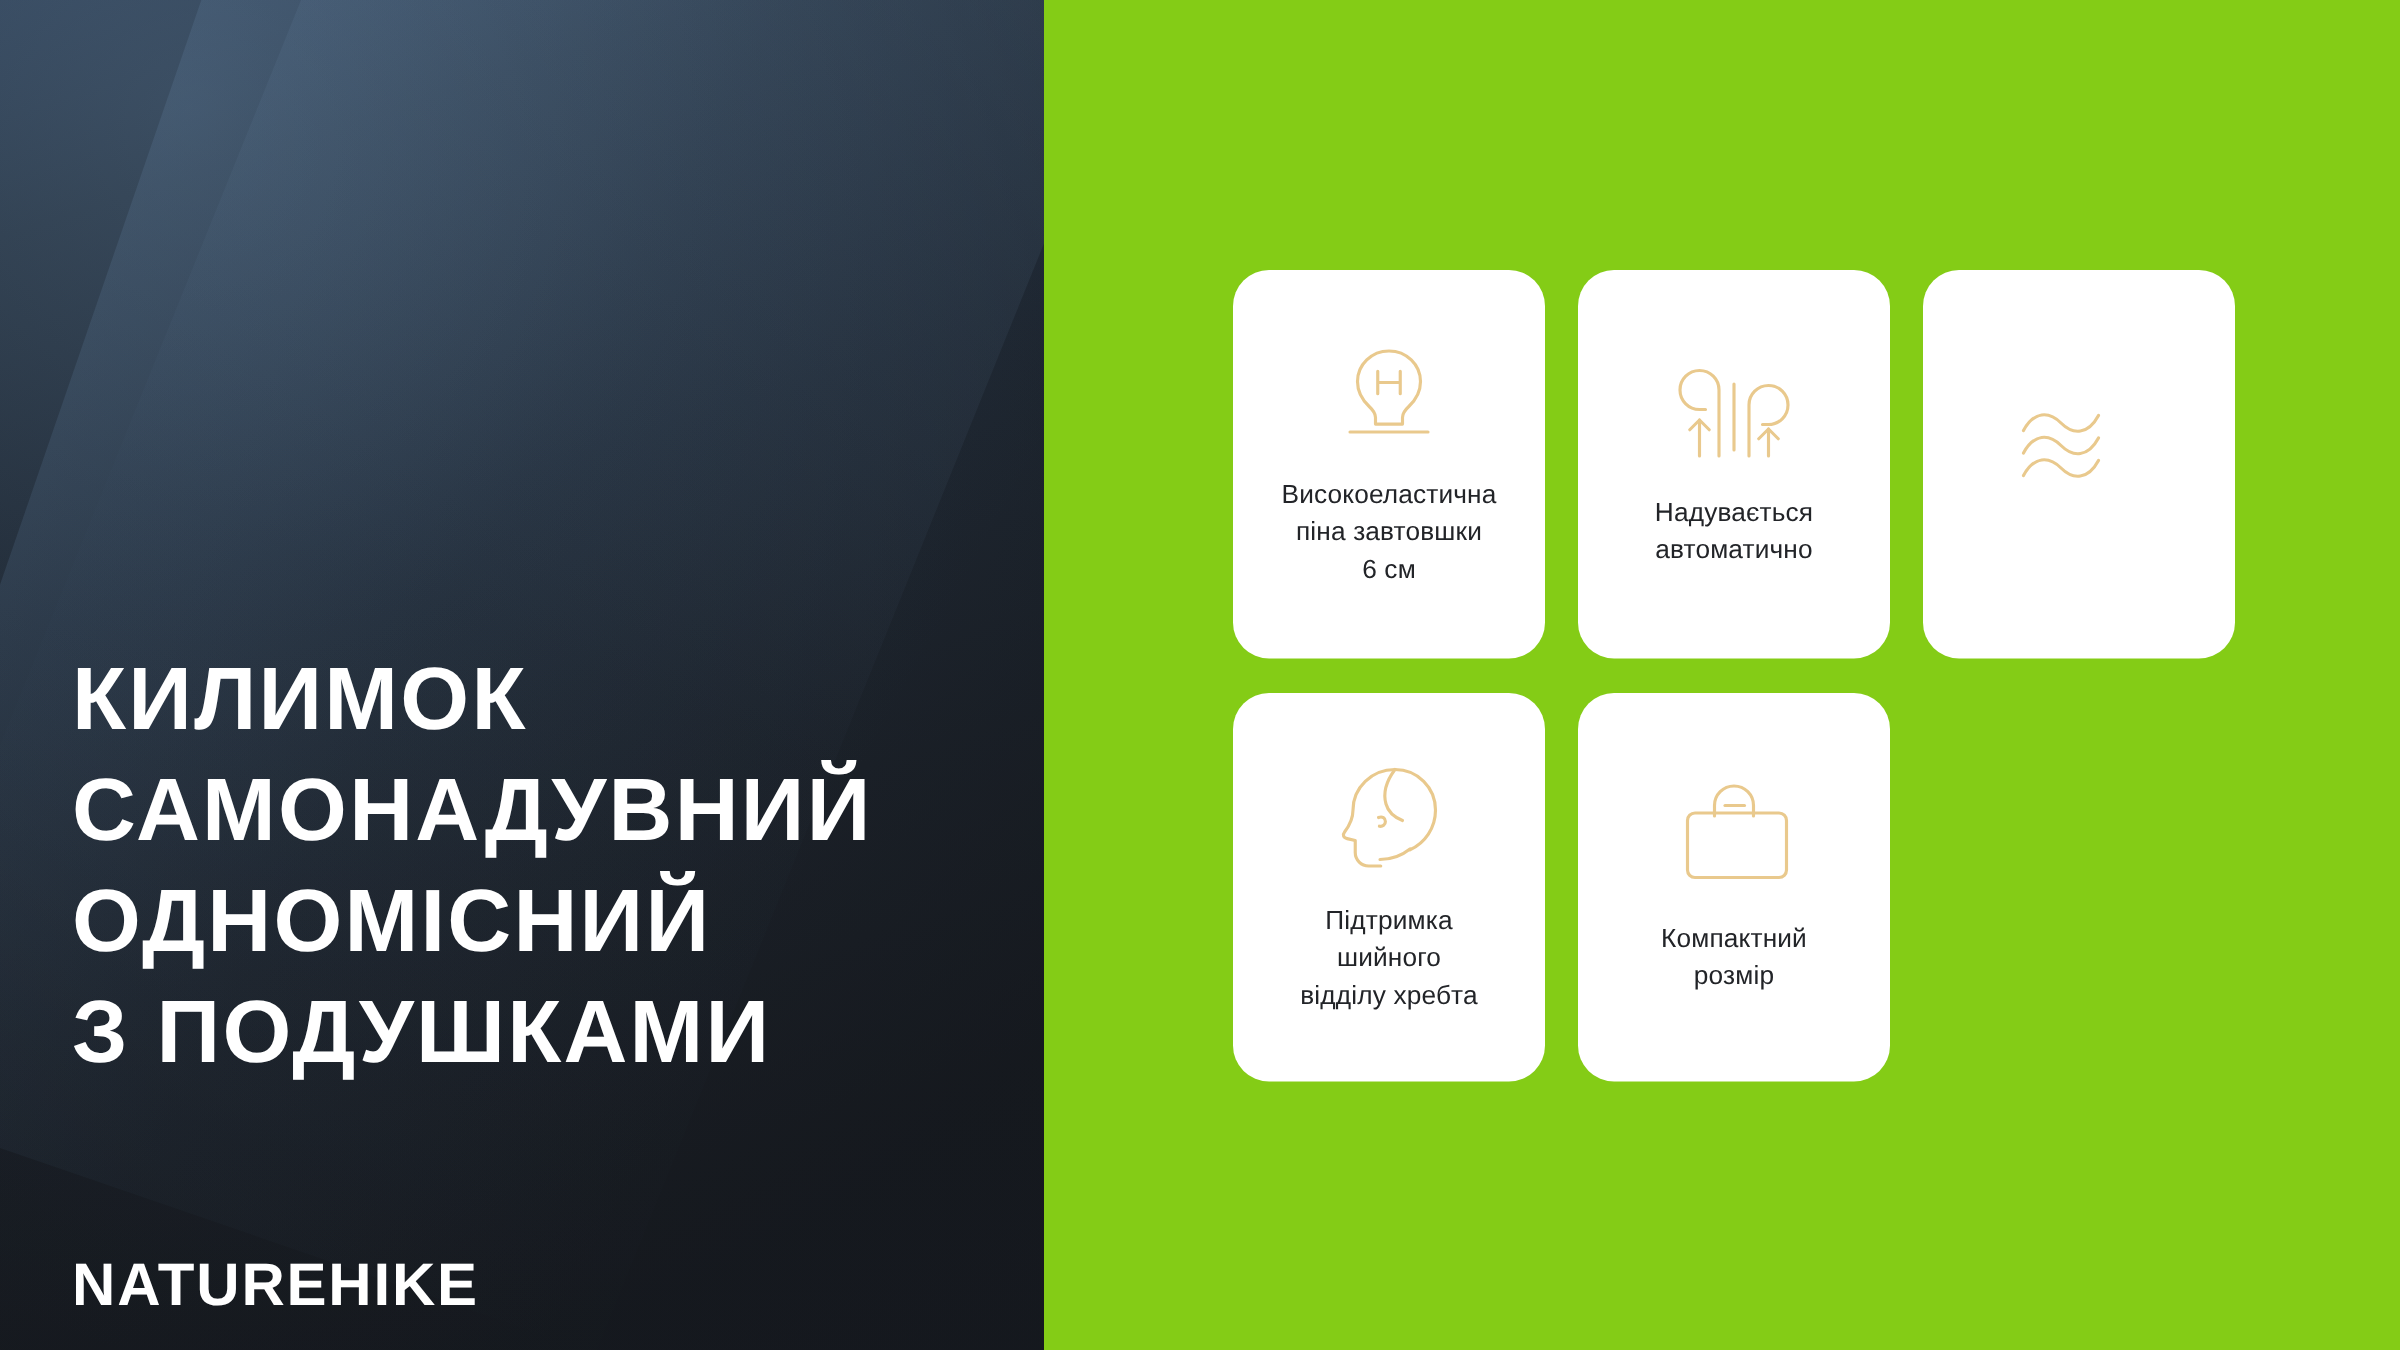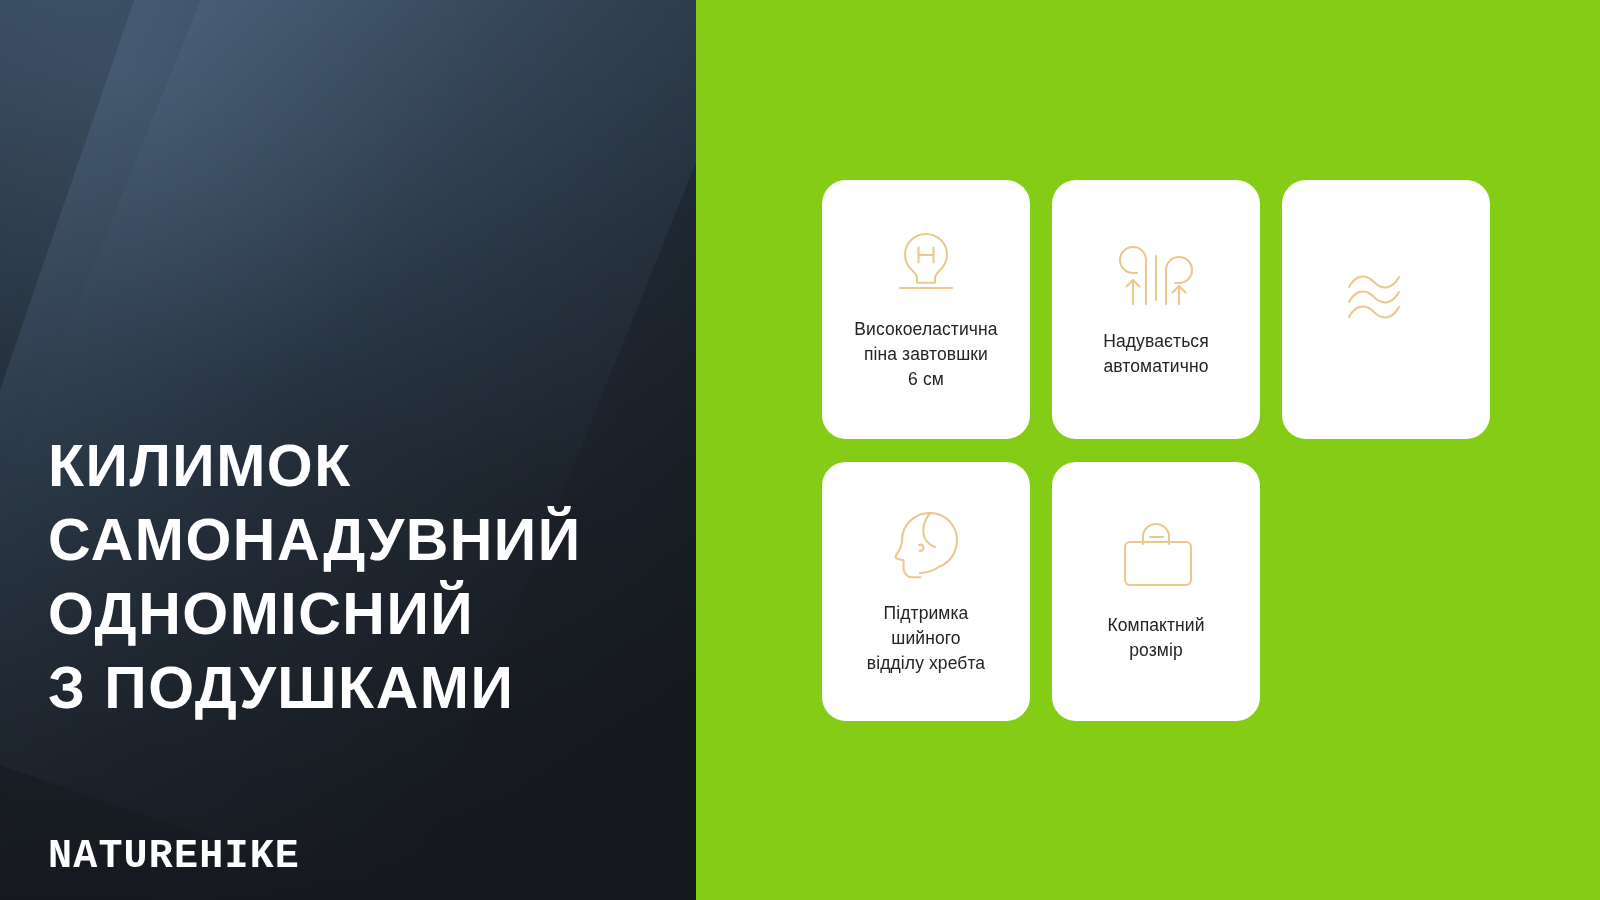--- a/index.html
+++ b/index.html
@@ -55,21 +55,20 @@
     white-space:pre-line;
     text-transform:uppercase;
   }
   .hero-brand-block { margin-top:104px; }
   .hero-brand, .hero-model {
     color:#ffffff;
     font-size:40px;
     line-height:56px;
     font-weight:bold;
     letter-spacing:1.2px;
-    font-family:Liberation Mono, monospace;
   }
 
   
   .features {
     position:relative;
     flex:1 1 auto;
     height:900px;
     background:#84cc16;
     display:flex; align-items:center; justify-content:center;
   }

